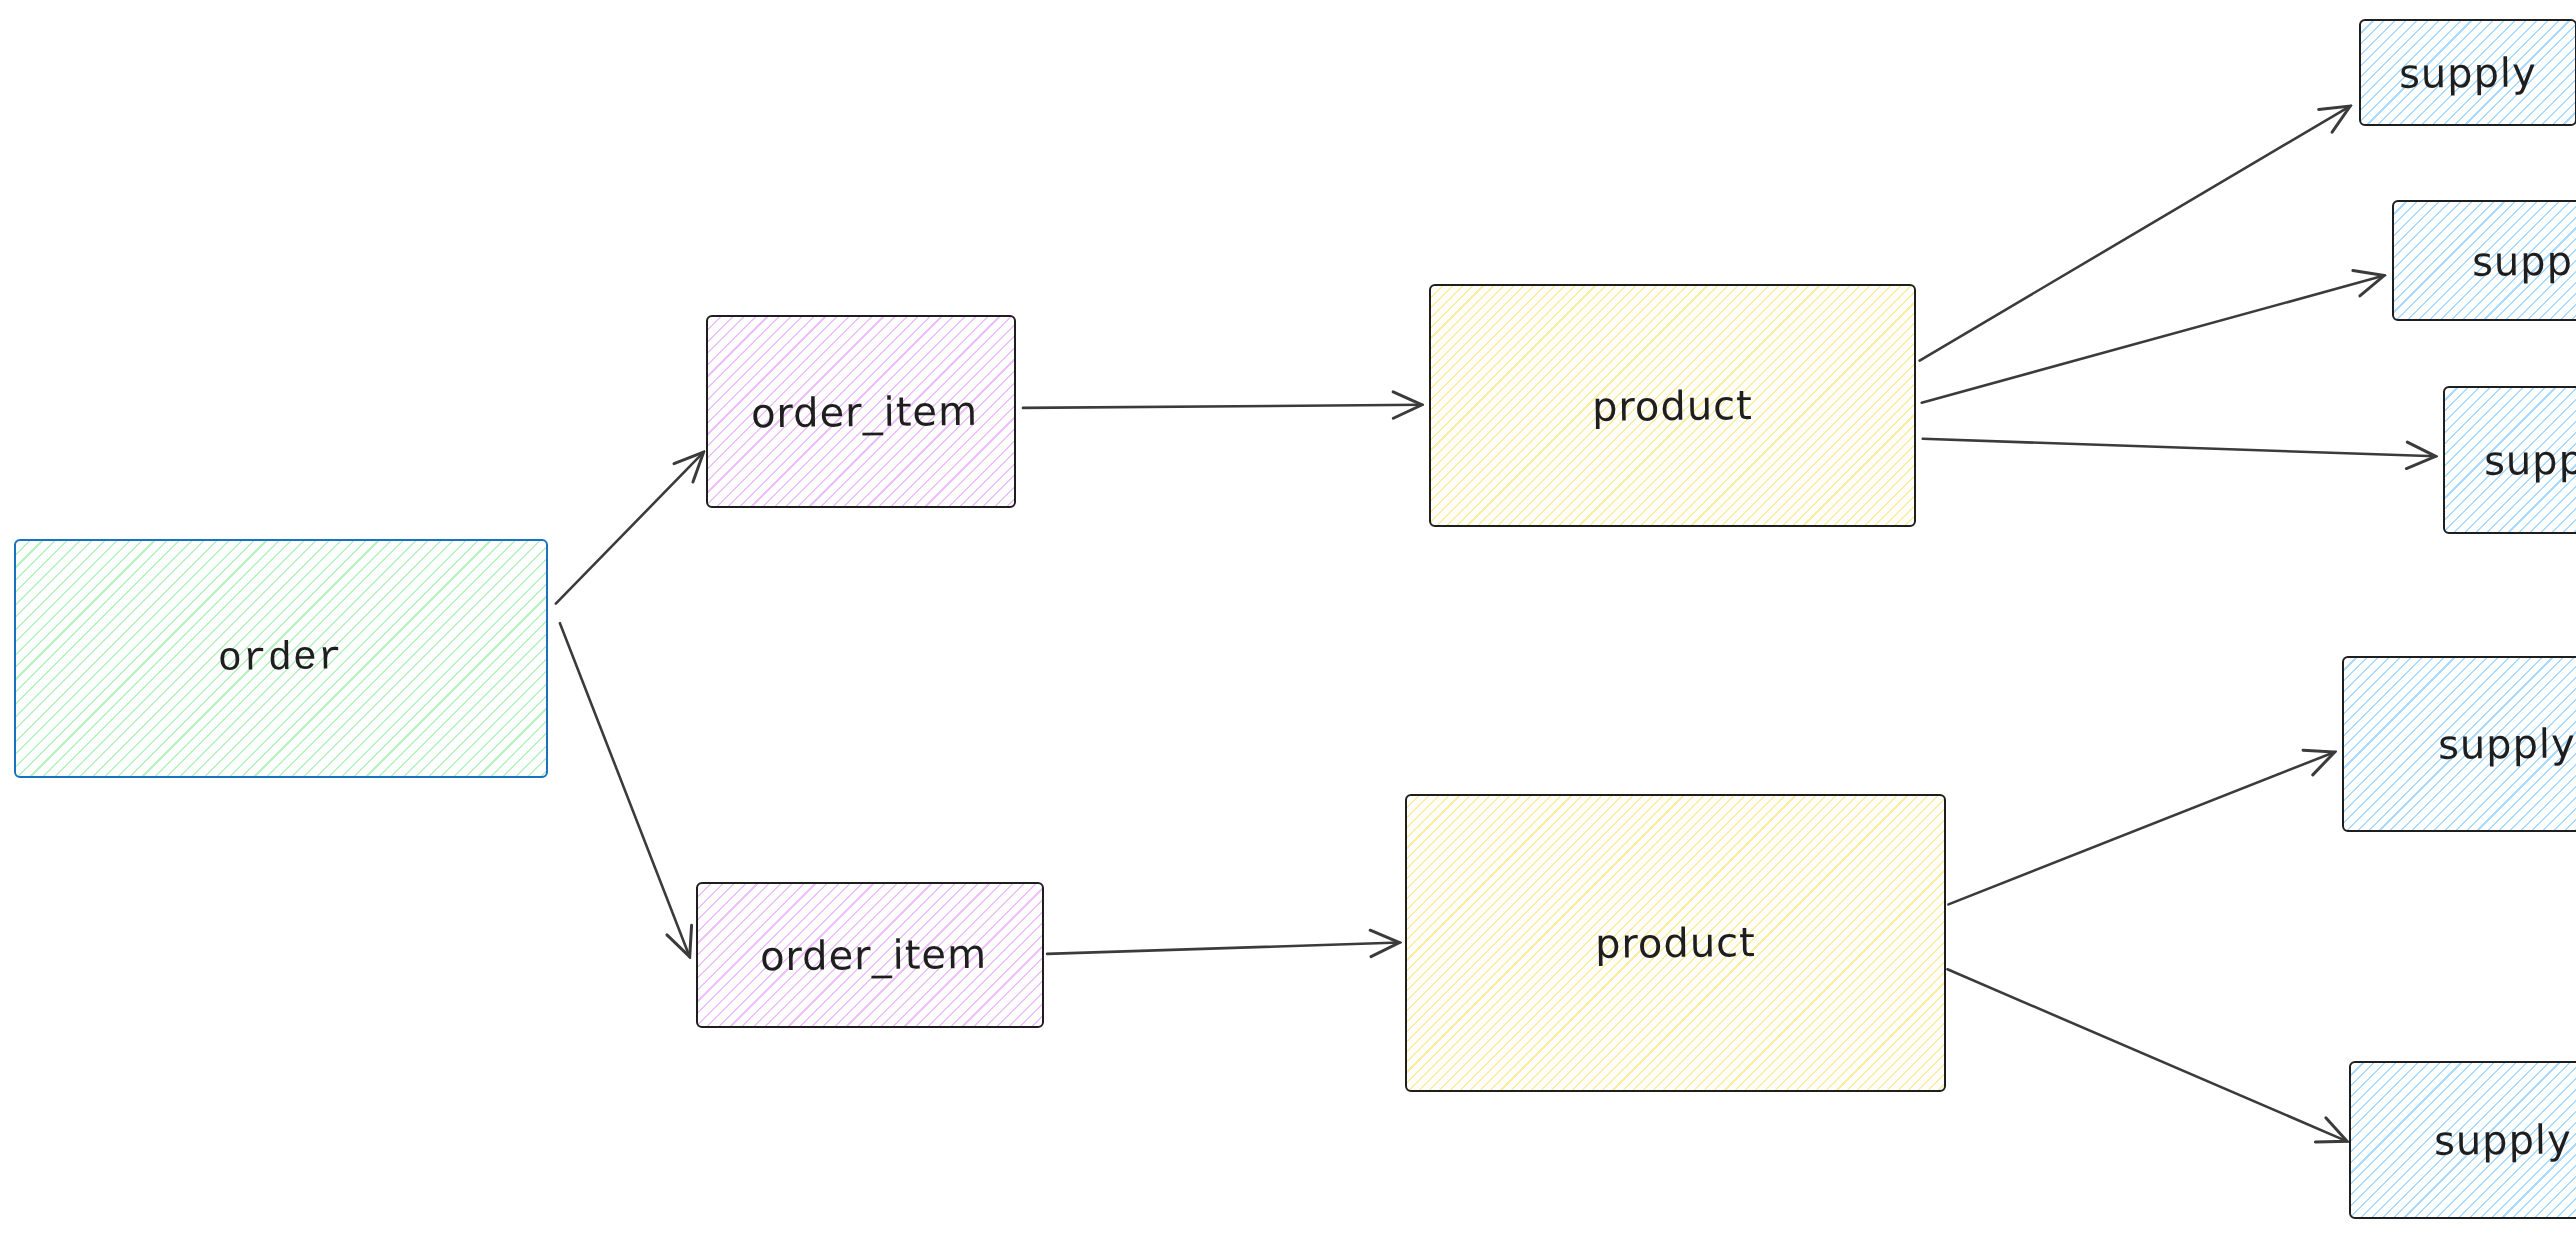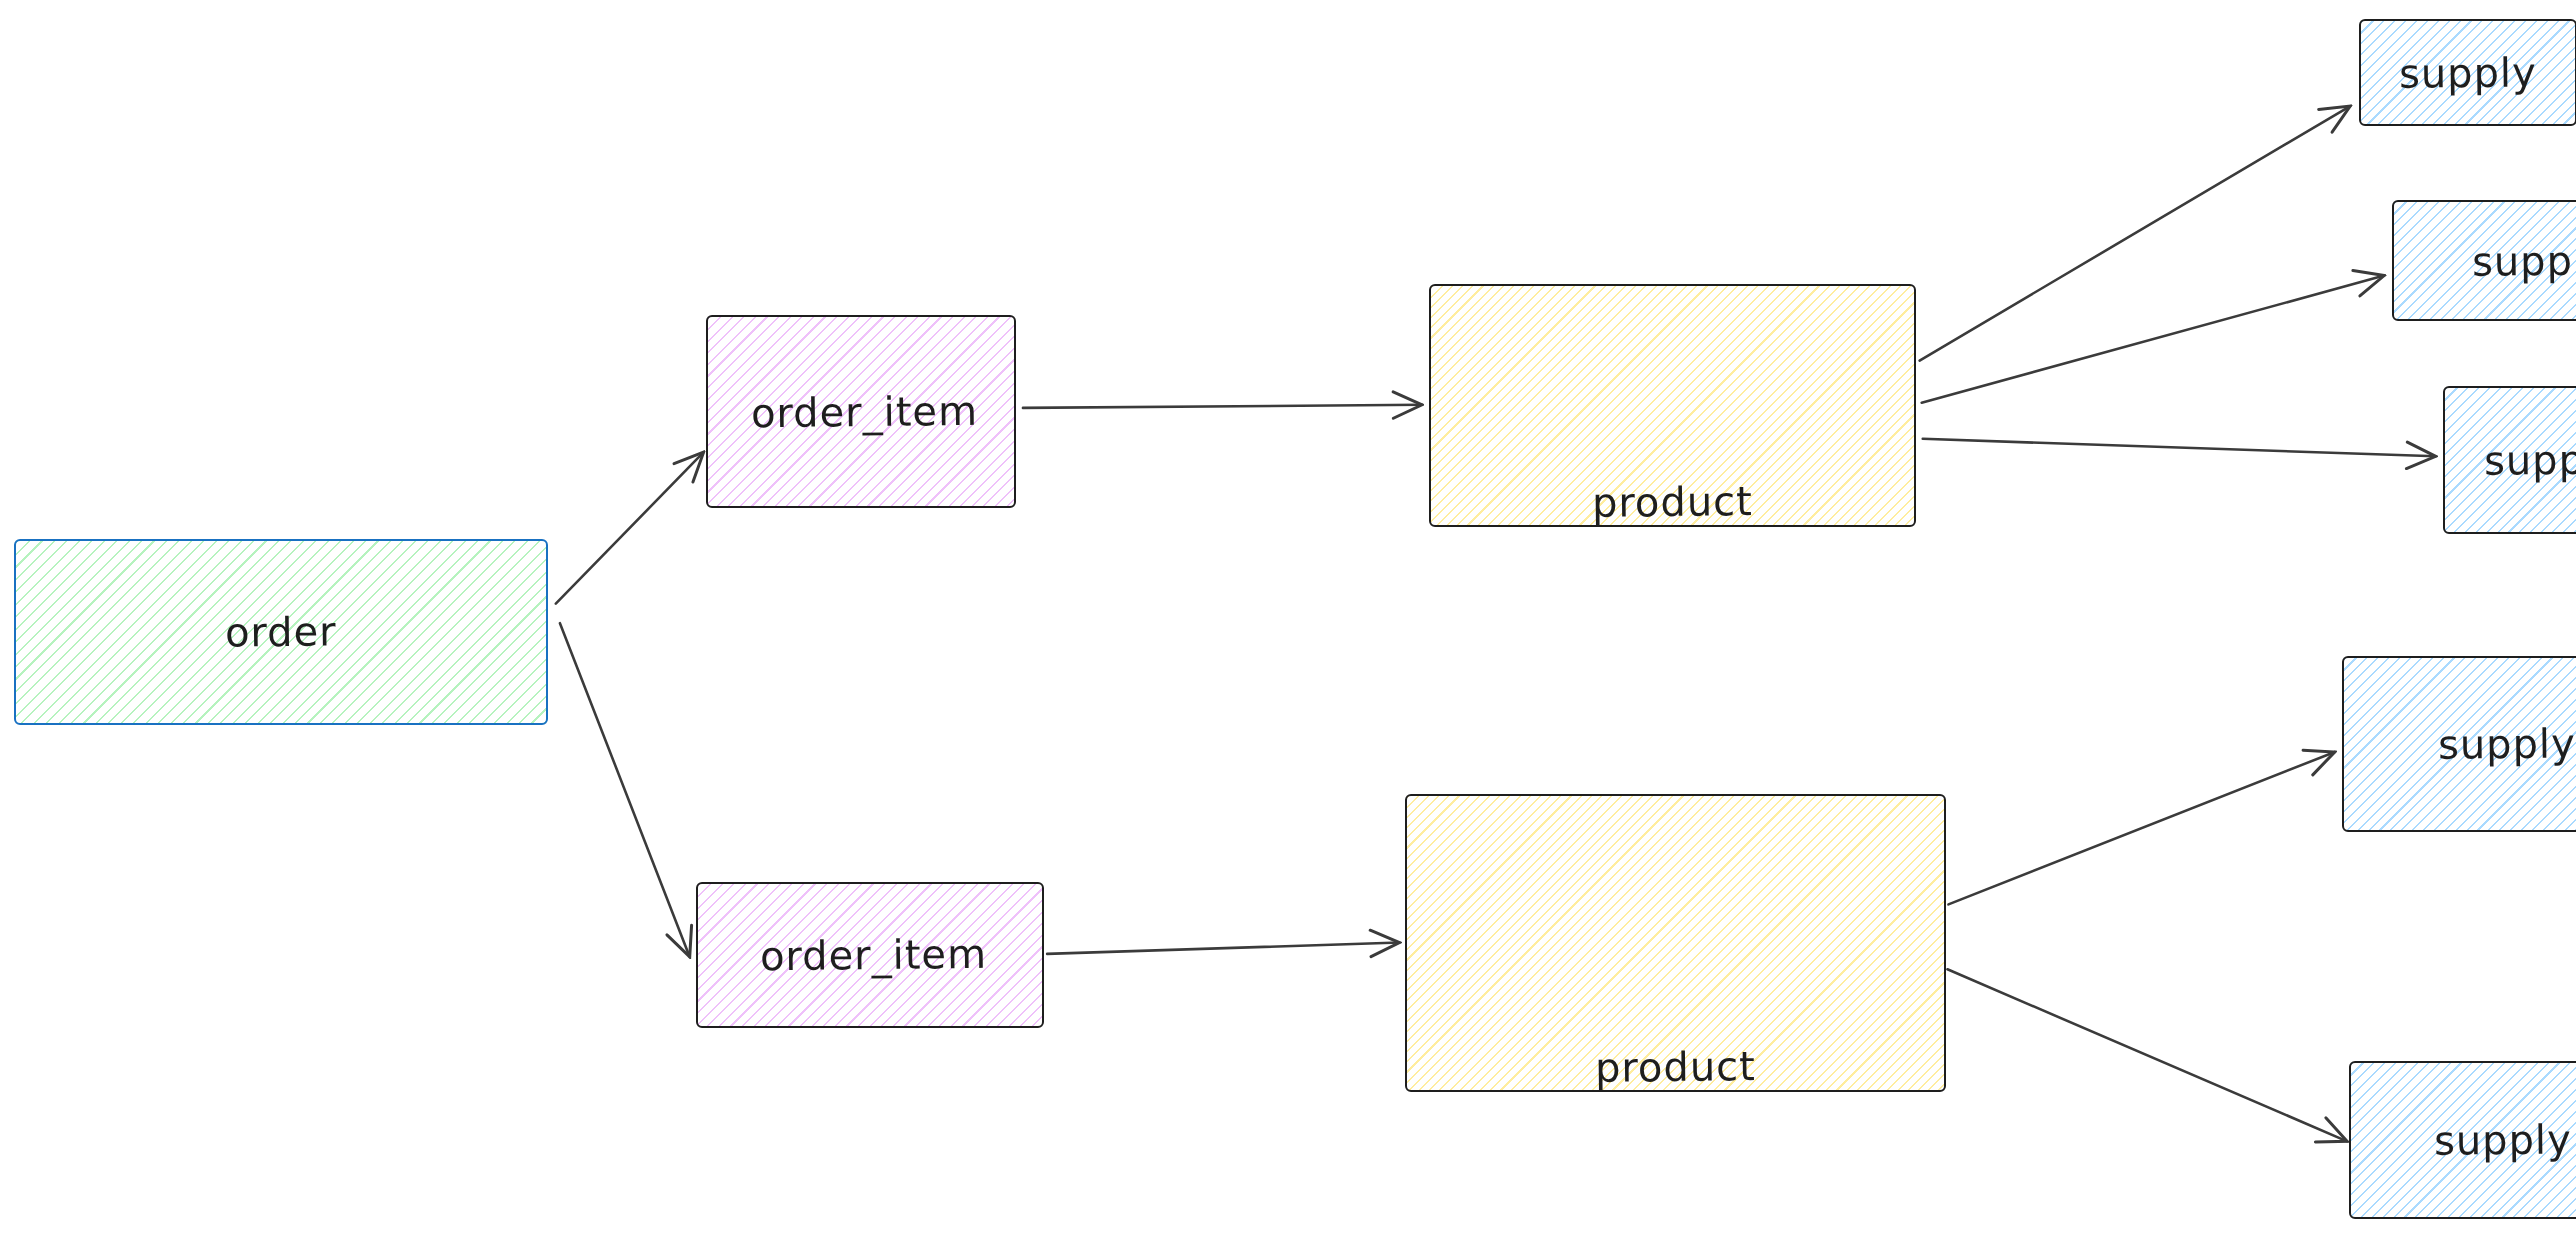--- a/index.html
+++ b/index.html
@@ -54,21 +54,20 @@
   .fill-violet {
     background-image: repeating-linear-gradient(135deg,
       rgba(238,190,250,0.95) 0px, rgba(238,190,250,0.95) 1.5px,
       transparent 1.5px, transparent 8.2px);
     padding-left: 8px;
   }
   .fill-yellow {
     background-image: repeating-linear-gradient(135deg,
       rgba(255,236,153,0.95) 0px, rgba(255,236,153,0.95) 1.5px,
       transparent 1.5px, transparent 7.2px);
-    align-items: flex-end;
   }
   .fill-blue {
     background-image: repeating-linear-gradient(135deg,
       rgba(165,216,255,0.95) 0px, rgba(165,216,255,0.95) 1.5px,
       transparent 1.5px, transparent 7.7px);
   }
   .stroke-blue { border-color: #1971c2; }
   .stroke-dark { border-color: #1e1e1e; }
 </style>
 </head>
@@ -86,21 +85,21 @@
     <path class="edge" d="M1086,1210 L1338,1858" marker-end="url(#ah)"></path>
     <path class="edge" d="M1985,792 L2760,786" marker-end="url(#ah)"></path>
     <path class="edge" d="M2032,1852 L2716,1830" marker-end="url(#ah)"></path>
     <path class="edge" d="M3726,700 L4562,206" marker-end="url(#ah)"></path>
     <path class="edge" d="M3730,782 L4628,535" marker-end="url(#ah)"></path>
     <path class="edge" d="M3732,852 L4728,886" marker-end="url(#ah)"></path>
     <path class="edge" d="M3782,1756 L4532,1460" marker-end="url(#ah)"></path>
     <path class="edge" d="M3780,1882 L4556,2216" marker-end="url(#ah)"></path>
   </svg>
 
-  <div class="node fill-green stroke-blue" style="left:14px; top:539px; width:534px; height:186px;">
+  <div class="node fill-green stroke-blue" style="left:14px; top:539px; width:534px; height:239px;font-family:Liberation Mono, monospace;">
     <span class="label">order</span>
   </div>
 
   <div class="node fill-violet stroke-dark" style="left:706px; top:315px; width:310px; height:193px;">
     <span class="label">order_item</span>
   </div>
 
   <div class="node fill-violet stroke-dark" style="left:696px; top:882px; width:348px; height:146px;">
     <span class="label">order_item</span>
   </div>

